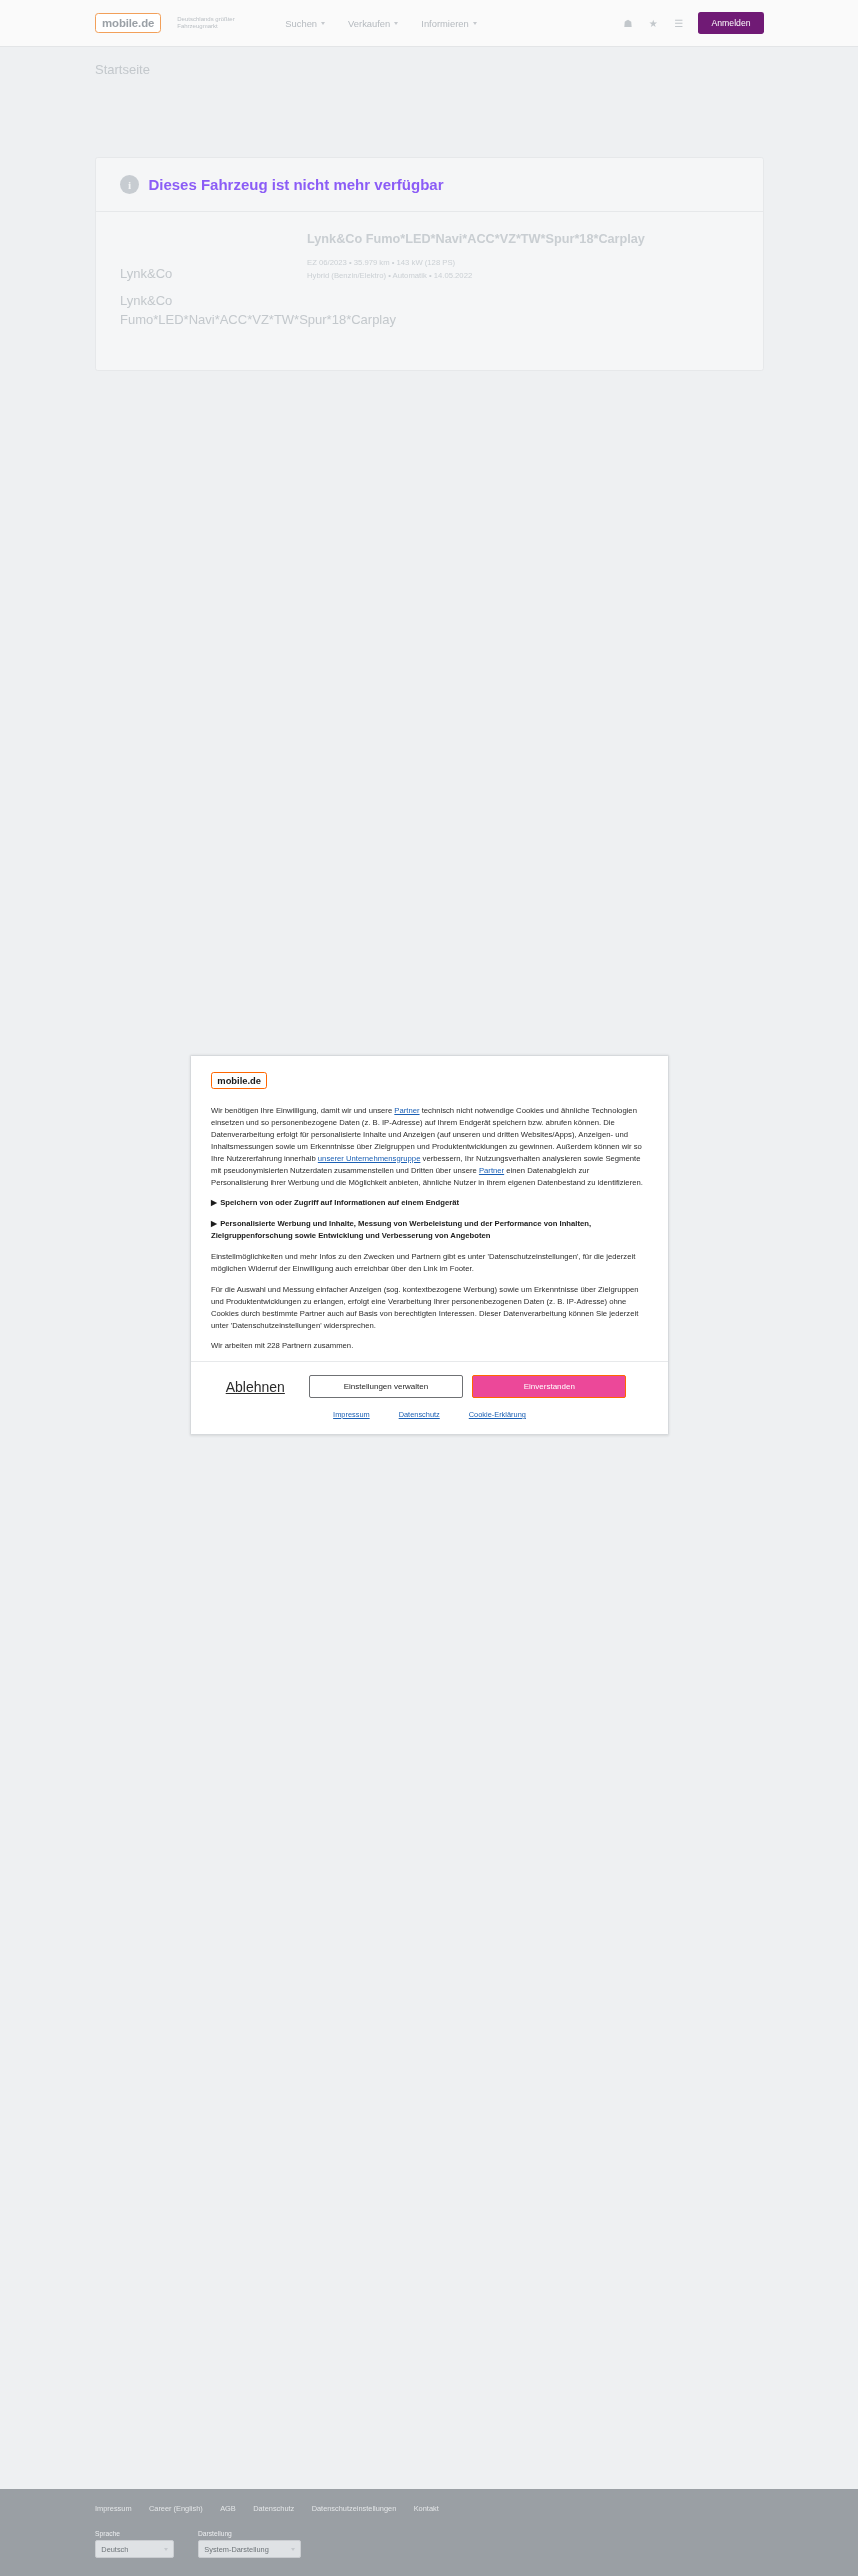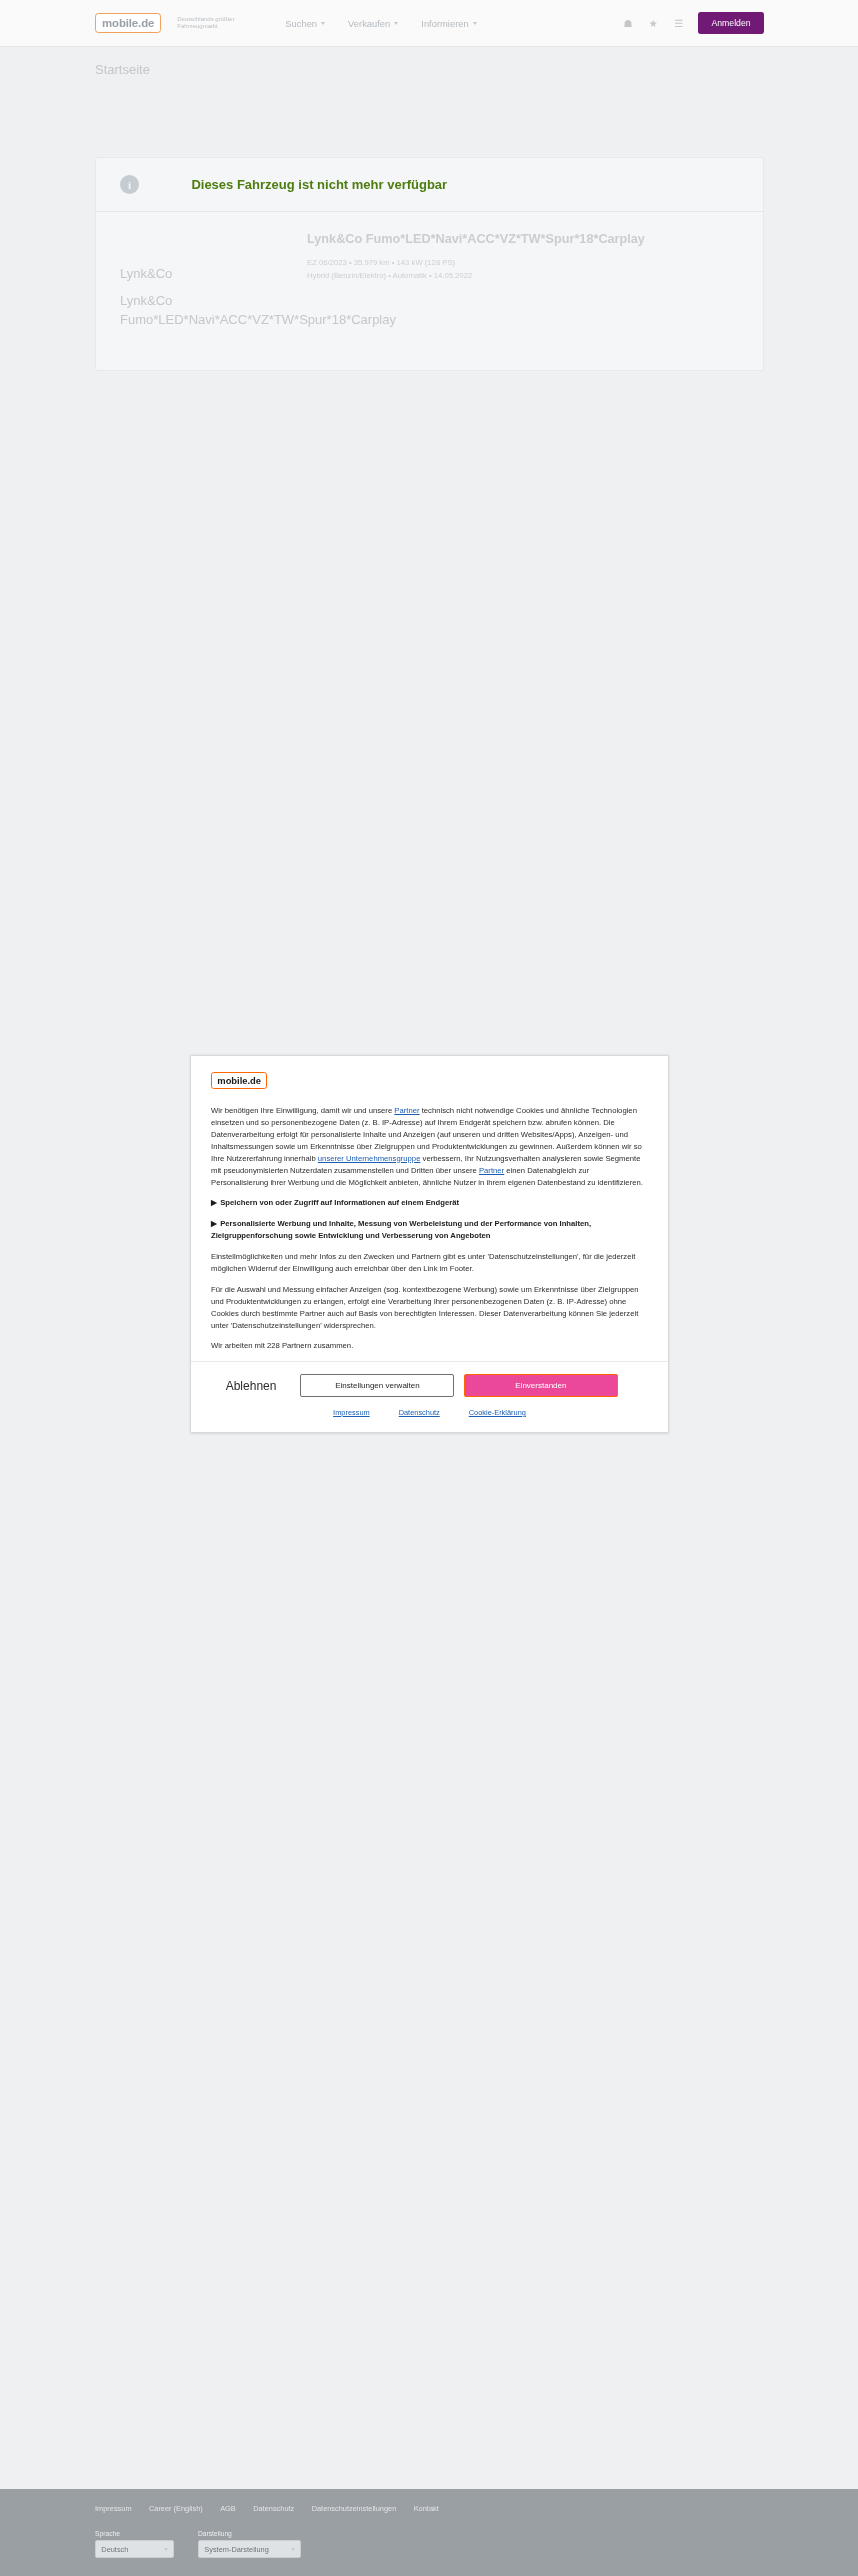--- a/index.html
+++ b/index.html
@@ -137,24 +137,23 @@
     background: #c7ccd1;
     color: #f3f4f5;
     display: flex;
     align-items: center;
     justify-content: center;
     font-size: 11.4px;
     font-weight: bold;
     font-family: "Liberation Serif", serif;
   }
   .notice-text {
-    font-size: 13px;
-    font-weight: bold;
-    color: #4d7c0f;
-    margin-left: 43px;
+    font-size: 15px;
+    font-weight: bold;
+    color: #8b5cf6;
   }
   .card-body {
     display: flex;
     gap: 20px;
     padding: 20px 24px 40px;
   }
   .thumb {
     width: 167px;
     font-size: 13px;
     color: #c3c8cc;
@@ -275,24 +274,25 @@
     display: flex;
     align-items: center;
     gap: 9.4px;
     padding: 10.7px 20px 9.4px;
     border-top: 0.7px solid #e7e9eb;
   }
   .btn-reject {
     flex: 0 0 auto;
     background: transparent;
     border: none;
-    font-size: 12px;
+    font-size: 14px;
     color: #2b2b2b;
     padding: 6px 14.7px;
     cursor: pointer;
+    text-decoration: underline;
   }
   .btn-manage {
     flex: 1 1 auto;
     background: #ffffff;
     border: 0.7px solid #6f7174;
     border-radius: 2px;
     font-size: 8px;
     color: #1f1f1f;
     padding: 6px 24px;
     cursor: pointer;

